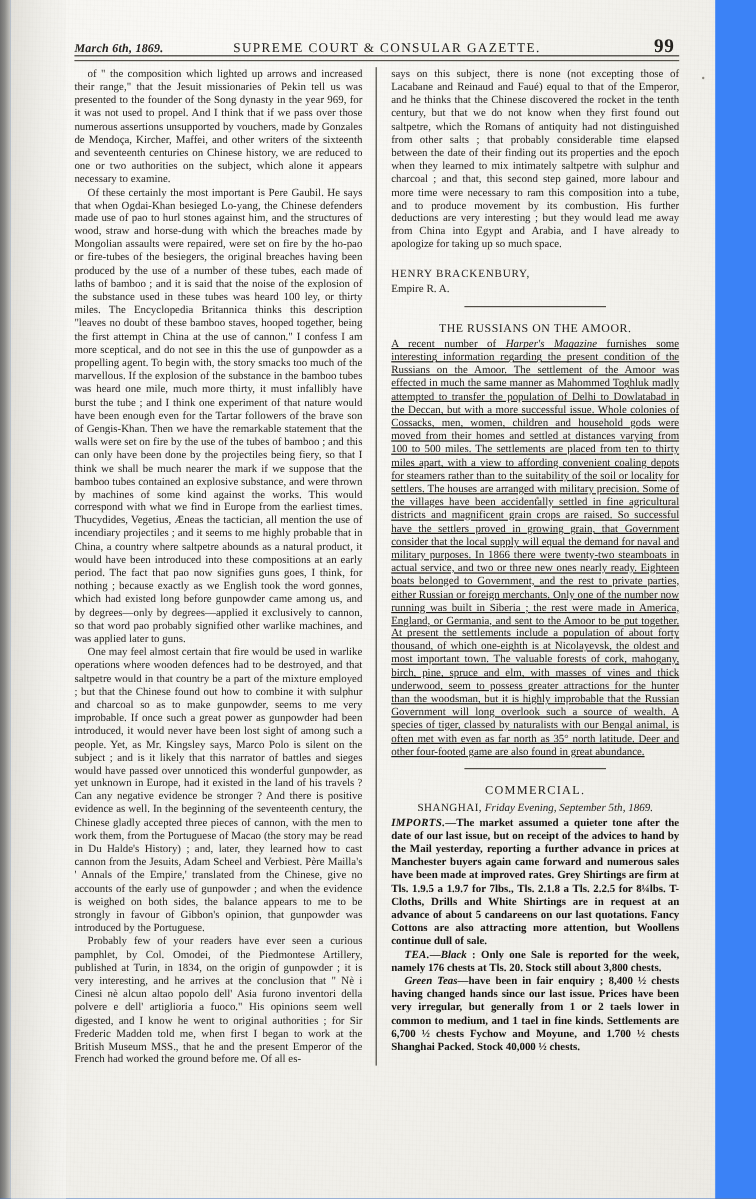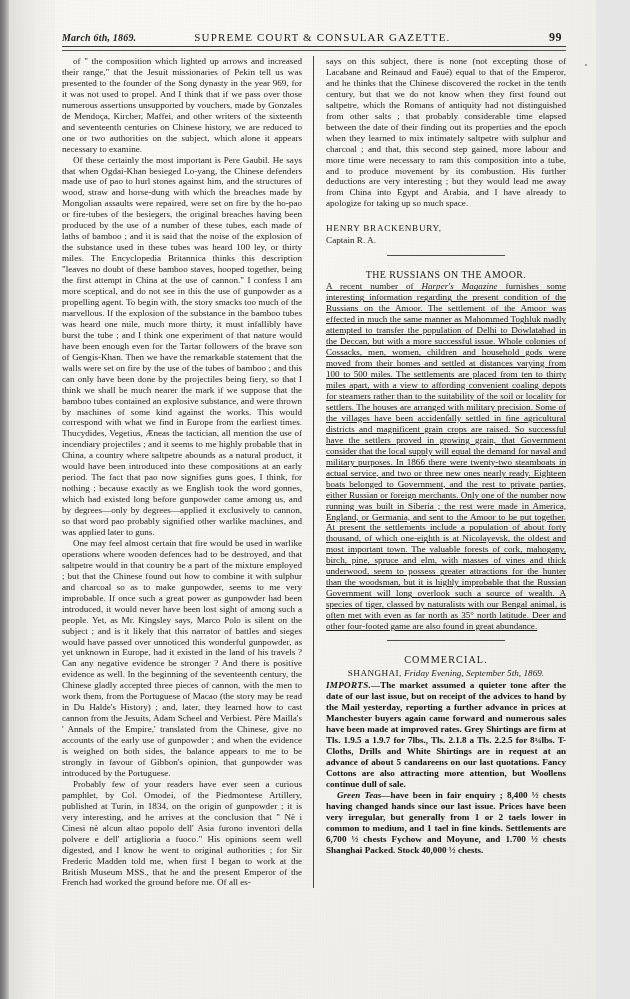--- a/index.html
+++ b/index.html
@@ -11,21 +11,21 @@
   body {
     font-family: "Liberation Serif", "DejaVu Serif", serif;
   }
 
   
   .scan {
     position: relative;
     width: 630px;
     height: 999px;
     overflow: hidden;
-    background: #e5e5e5;
+    background: #3b82f6;
   }
 
   
   .scan-bg-left {
     position: absolute;
     left: 0; top: 0;
     width: 9px; height: 999px;
     background: linear-gradient(to right,#6f6f6f 0%, #8d8d8a 45%, #c9c8c3 100%);
     z-index: 6;
   }
@@ -103,21 +103,21 @@
     font-size: 10px;
   }
   .runhead .title {
     font-size: 11px;
     letter-spacing: 1.15px;
     margin-left: 24px;
     margin-right: auto;
     padding-left: 34px;
   }
   .runhead .folio {
-    font-size: 12px;
+    font-size: 16px;
     font-weight: 600;
     letter-spacing: .5px;
   }
 
   .rule-double {
     position: absolute;
     left: 62px; top: 46px;
     width: 504px;
     height: 3px;
     border-top: 1.4px solid #3a3732;
@@ -246,37 +246,38 @@
         <p>One may feel almost certain that fire would be used in warlike operations where wooden defences had to be destroyed, and that saltpetre would in that country be a part of the mixture employed ; but that the Chinese found out how to combine it with sulphur and charcoal so as to make gunpowder, seems to me very improbable. If once such a great power as gunpowder had been introduced, it would never have been lost sight of among such a people. Yet, as Mr. Kingsley says, Marco Polo is silent on the subject ; and is it likely that this narrator of battles and sieges would have passed over unnoticed this wonderful gunpowder, as yet unknown in Europe, had it existed in the land of his travels ? Can any negative evidence be stronger ? And there is positive evidence as well. In the beginning of the seventeenth century, the Chinese gladly accepted three pieces of cannon, with the men to work them, from the Portuguese of Macao (the story may be read in Du Halde's History) ; and, later, they learned how to cast cannon from the Jesuits, Adam Scheel and Verbiest. Père Mailla's ' Annals of the Empire,' translated from the Chinese, give no accounts of the early use of gunpowder ; and when the evidence is weighed on both sides, the balance appears to me to be strongly in favour of Gibbon's opinion, that gunpowder was introduced by the Portuguese.</p>
         <p>Probably few of your readers have ever seen a curious pamphlet, by Col. Omodei, of the Piedmontese Artillery, published at Turin, in 1834, on the origin of gunpowder ; it is very interesting, and he arrives at the conclusion that " Nè i Cinesi nè alcun altao popolo dell' Asia furono inventori della polvere e dell' artiglioria a fuoco." His opinions seem well digested, and I know he went to original authorities ; for Sir Frederic Madden told me, when first I began to work at the British Museum MSS., that he and the present Emperor of the French had worked the ground before me. Of all es-</p>
       </div>
 
       <div class="col right">
 
         <p class="noindent">says on this subject, there is none (not excepting those of Lacabane and Reinaud and Faué) equal to that of the Emperor, and he thinks that the Chinese discovered the rocket in the tenth century, but that we do not know when they first found out saltpetre, which the Romans of antiquity had not distinguished from other salts ; that probably considerable time elapsed between the date of their finding out its properties and the epoch when they learned to mix intimately saltpetre with sulphur and charcoal ; and that, this second step gained, more labour and more time were necessary to ram this composition into a tube, and to produce movement by its combustion. His further deductions are very interesting ; but they would lead me away from China into Egypt and Arabia, and I have already to apologize for taking up so much space.</p>
 
         <div class="signature">
           <span class="name">HENRY BRACKENBURY,</span>
-          <span class="rank">Captain R. A.</span>
+          <span class="rank">Empire R. A.</span>
         </div>
 
         <div class="rule-short"></div>
 
         <p class="sect-head">THE RUSSIANS ON THE AMOOR.</p>
 
         <p class="noindent inked-mid"><span>A recent number of </span><i>Harper's Magazine</i><span> furnishes some interesting information regarding the present condition of the Russians on the Amoor. The settlement of the Amoor was effected in much the same manner as Mahommed Toghluk madly attempted to transfer the population of Delhi to Dowlatabad in the Deccan, but with a more successful issue. Whole colonies of Cossacks, men, women, children and household gods were moved from their homes and settled at distances varying from 100 to 500 miles. The settlements are placed from ten to thirty miles apart, with a view to affording convenient coaling depots for steamers rather than to the suitability of the soil or locality for settlers. The houses are arranged with military precision. Some of the villages have been accidentally settled in fine agricultural districts and magnificent grain crops are raised. So successful have the settlers proved in growing grain, that Government consider that the local supply will equal the demand for naval and military purposes. In 1866 there were twenty-two steamboats in actual service, and two or three new ones nearly ready. Eighteen boats belonged to Government, and the rest to private parties, either Russian or foreign merchants. Only one of the number now running was built in Siberia ; the rest were made in America, England, or Germania, and sent to the Amoor to be put together. At present the settlements include a population of about forty thousand, of which one-eighth is at Nicolayevsk, the oldest and most important town. The valuable forests of cork, mahogany, birch, pine, spruce and elm, with masses of vines and thick underwood, seem to possess greater attractions for the hunter than the woodsman, but it is highly improbable that the Russian Government will long overlook such a source of wealth. A species of tiger, classed by naturalists with our Bengal animal, is often met with even as far north as 35° north latitude. Deer and other four-footed game are also found in great abundance.</span></p>
 
         <div class="rule-short"></div>
 
         <p class="sect-head commercial">COMMERCIAL.</p>
 
         <p class="dateline"><span class="city">SHANGHAI,</span>
           <i>Friday Evening, September 5th, 1869.</i></p>
 
         <p class="noindent inked"><span class="sc">IMPORTS.</span><span>—The market assumed a quieter tone after the date of our last issue, but on receipt of the advices to hand by the Mail yesterday, reporting a further advance in prices at Manchester buyers again came forward and numerous sales have been made at improved rates. Grey Shirtings are firm at Tls. 1.9.5 a 1.9.7 for 7lbs., Tls. 2.1.8 a Tls. 2.2.5 for 8¼lbs. T-Cloths, Drills and White Shirtings are in request at an advance of about 5 candareens on our last quotations. Fancy Cottons are also attracting more attention, but Woollens continue dull of sale.</span></p>
 
+        <p class="inked"><span class="sc">TEA.</span><span>—</span><i>Black</i><span> : Only one Sale is reported for the week, namely 176 chests at Tls. 20. Stock still about 3,800 chests.</span></p>
 
         <p class="inked"><i>Green Teas</i><span>—have been in fair enquiry ; 8,400 ½ chests having changed hands since our last issue. Prices have been very irregular, but generally from 1 or 2 taels lower in common to medium, and 1 tael in fine kinds. Settlements are 6,700 ½ chests Fychow and Moyune, and 1.700 ½ chests Shanghai Packed. Stock 40,000 ½ chests.</span></p>
 
       </div>
     </div>
   </div>
 </div>
 
 </body></html>

